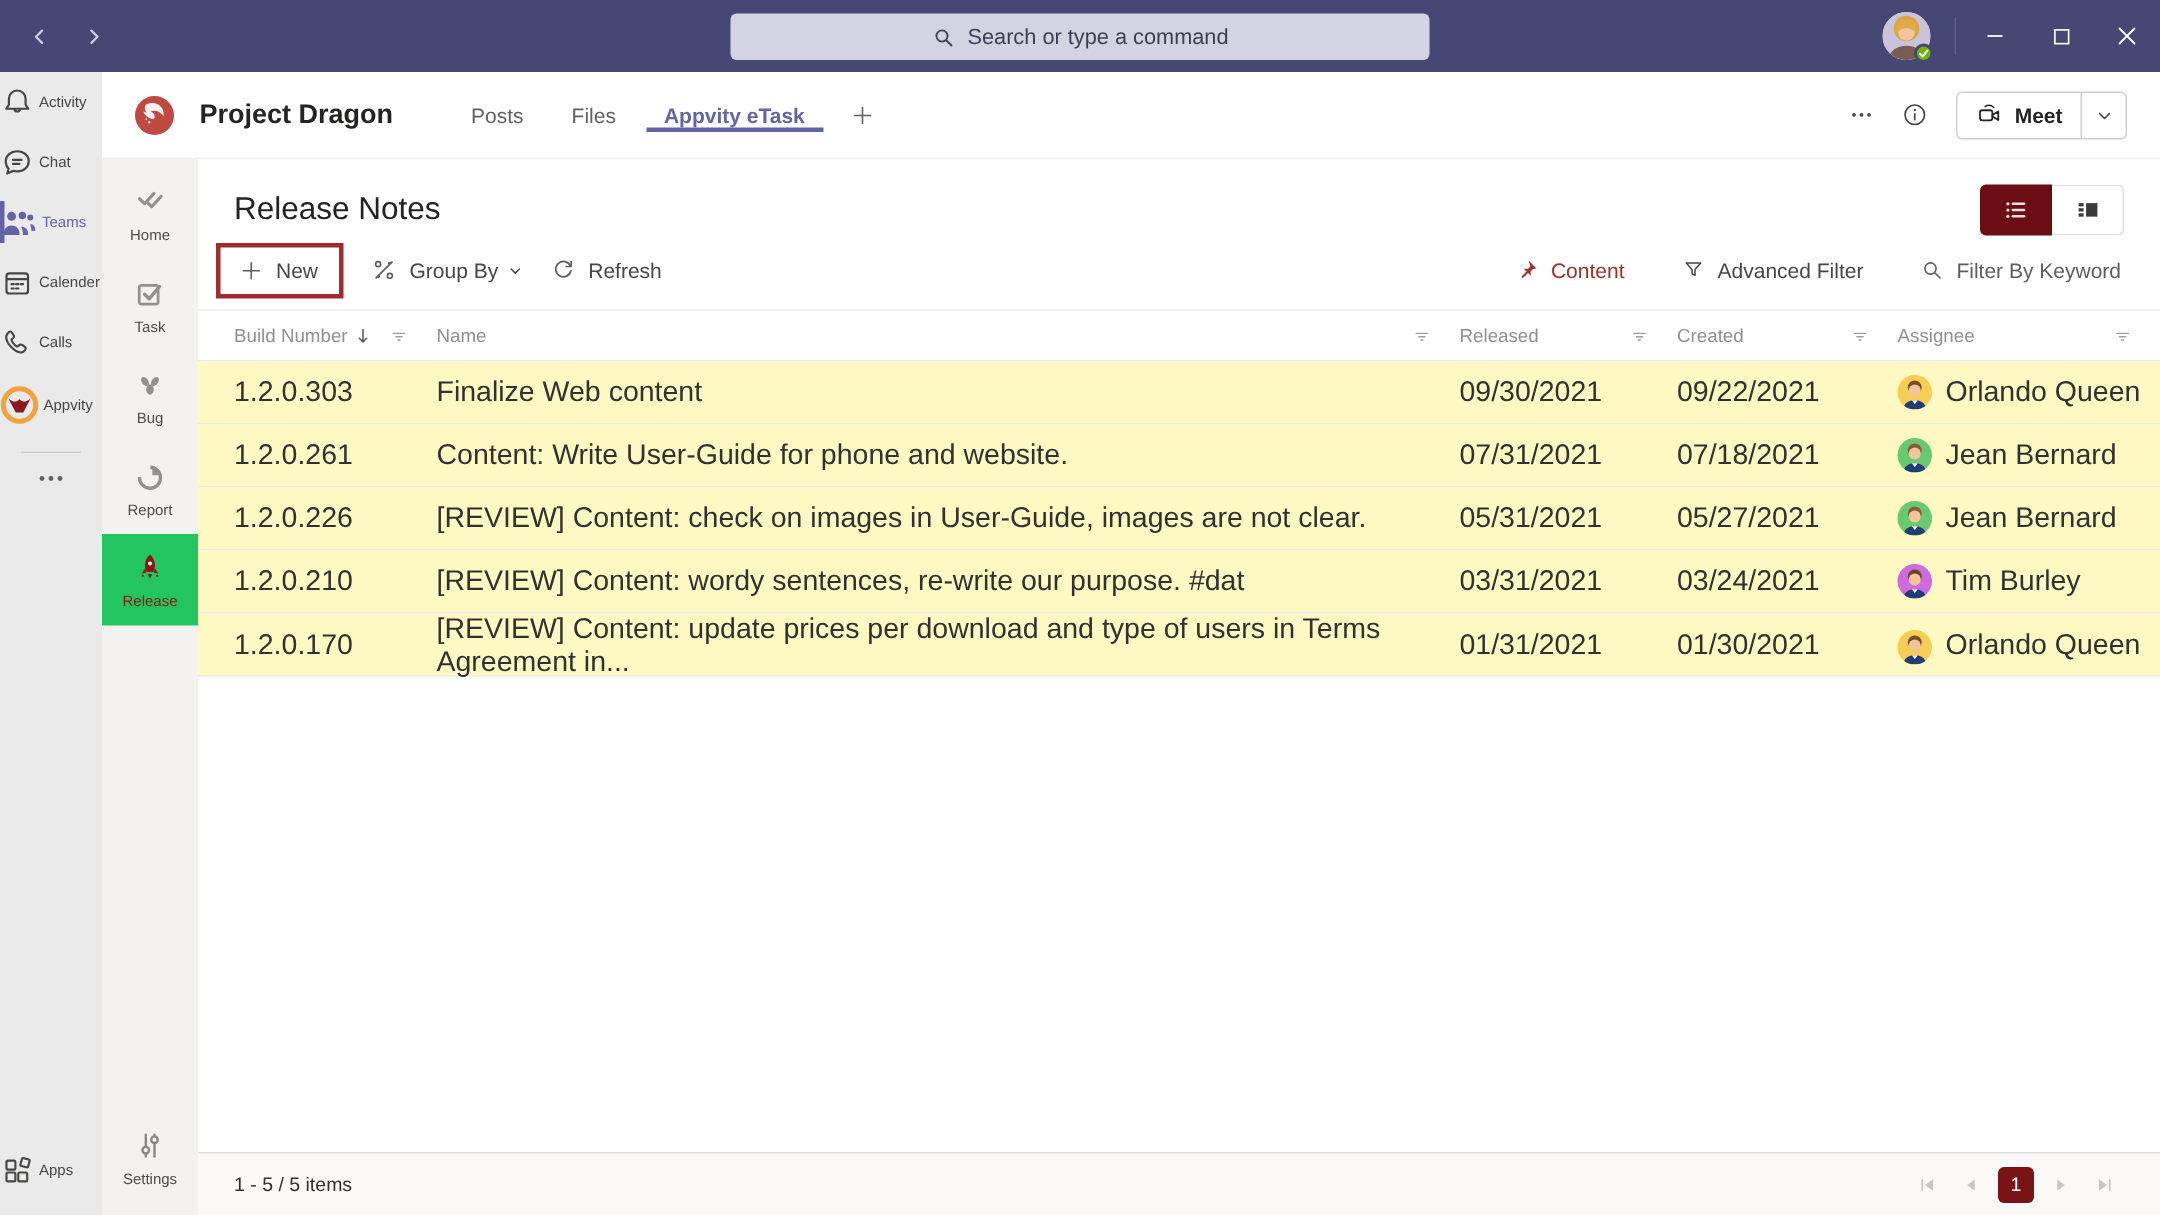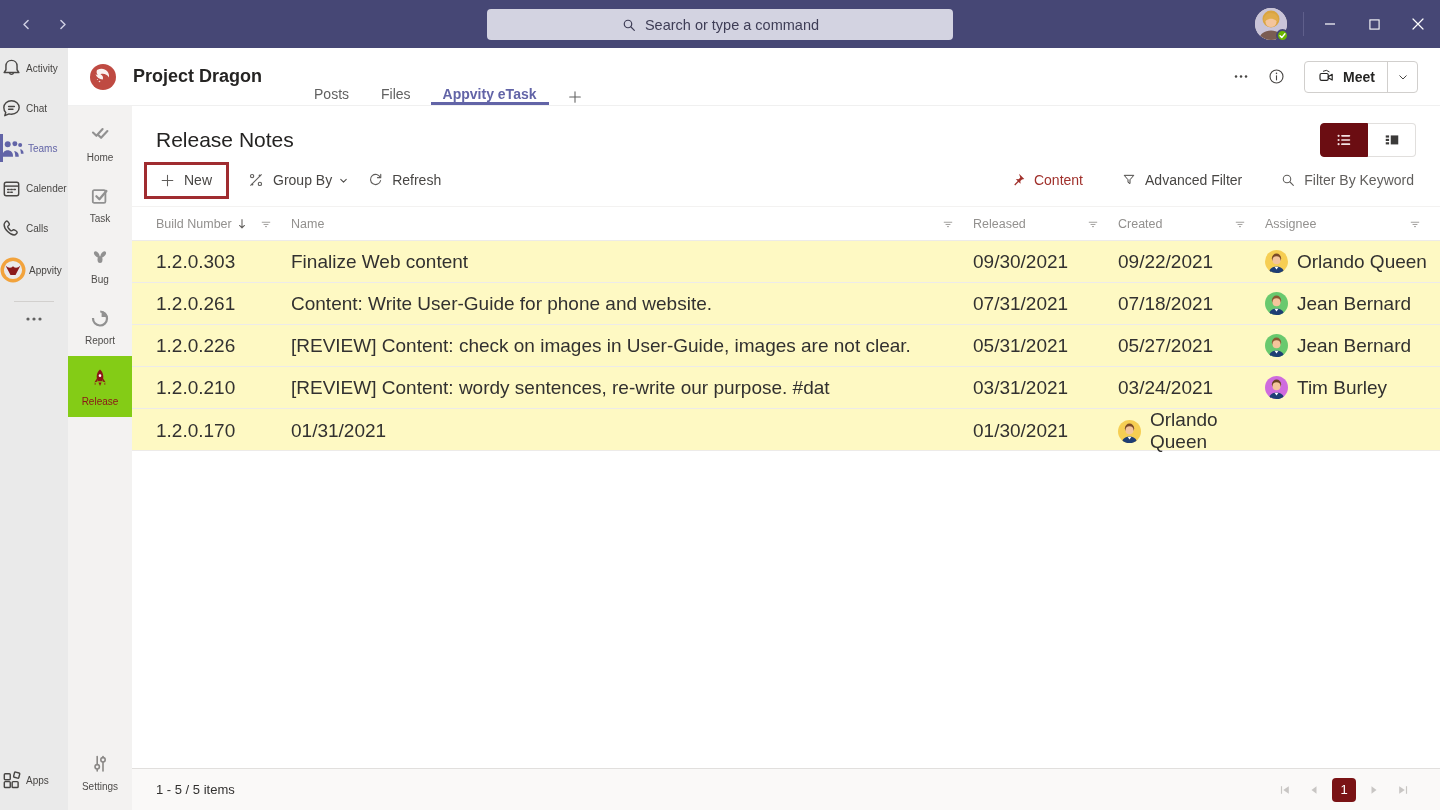--- a/index.html
+++ b/index.html
@@ -28,35 +28,35 @@
   .rail-item.active::before { content:""; position:absolute; left:0; top:6px; bottom:6px; width:3px; background:#6264a7; }
   .rail-sep { width:40px; height:1px; background:#d2d0ce; margin:10px 0 6px; }
   .rail-more { padding:8px 0; color:#616161; cursor:pointer; }
   .rail-spacer { flex:1; }
   .rail-bottom { margin-bottom:10px; }
 
   
   .channel-header { position:absolute; left:68px; top:48px; width:1372px; height:58px; background:#fff; display:flex; align-items:center; border-bottom:1px solid #f0f0f0; }
   .team-logo { width:30px; height:30px; margin-left:20px; border-radius:50%; overflow:hidden; flex:0 0 auto; }
   .team-name { font-size:18px; font-weight:700; color:#252423; margin-left:15px; margin-right:40px; white-space:nowrap; }
-  .tabs { display:flex; height:100%; align-items:flex-end; gap:8px; }
+  .tabs { display:flex; height:100%; align-items:center; gap:8px; }
   .tab { display:flex; align-items:center; padding:0 12px; font-size:14px; color:#616161; border-bottom:3px solid transparent; border-top:3px solid transparent; cursor:pointer; white-space:nowrap; }
   .tab.active { color:#6264a7; font-weight:700; border-bottom-color:#6264a7; }
   .tab-add { display:flex; align-items:center; padding:0 10px; color:#616161; cursor:pointer; }
   .ch-right { margin-left:auto; display:flex; align-items:center; gap:18px; padding-right:22px; }
   .icon-btn { color:#484644; cursor:pointer; display:flex; align-items:center; }
   .meet-btn { display:flex; align-items:stretch; height:32px; border:1px solid #d1cfcd; border-radius:4px; overflow:hidden; background:#fff; cursor:pointer; }
   .meet-main { display:flex; align-items:center; gap:7px; padding:0 12px; font-size:14px; font-weight:700; color:#252423; }
   .meet-split { width:30px; display:flex; align-items:center; justify-content:center; border-left:1px solid #d1cfcd; color:#484644; }
 
   
   .module-rail { position:absolute; left:68px; top:106px; width:64px; height:704px; background:#f3f2f1; display:flex; flex-direction:column; align-items:center; padding-top:6px; }
   .mod-item { width:64px; padding:11px 0 10px; display:flex; flex-direction:column; align-items:center; gap:5px; color:#8f8d8b; cursor:pointer; }
   .mod-item .lbl { font-size:10px; color:#4e4c4a; }
-  .mod-item.active { background:#84cc16; color:#8b1517; }
+  .mod-item.active { background:#22c55e; color:#8b1517; }
   .mod-item.active .lbl { color:#8b1517; }
   .mod-spacer { flex:1; }
   .mod-bottom { margin-bottom:8px; }
 
   
   .content { position:absolute; left:132px; top:106px; width:1308px; height:704px; background:#fff; }
   .page-title { position:absolute; left:24px; top:22px; font-size:21px; color:#242322; }
   .view-toggle { position:absolute; right:24px; top:17px; display:flex; height:34px; border-radius:4px; }
   .vt-btn { width:48px; display:flex; align-items:center; justify-content:center; cursor:pointer; }
   .vt-btn.active { background:#6b0d12; border:1px solid #6b0d12; border-radius:4px 0 0 4px; }
@@ -524,20 +524,21 @@
                 <path d="M3.8 23c.3-4.1 3.7-6.4 7.7-6.4s7.4 2.3 7.7 6.4z" fill="#1e3e75"></path>
                 <path d="M9.5 16.8h4l-2 2.6z" fill="#fff"></path>
               </svg>
           </div>
           <span>Tim Burley</span>
         </div>
       </div>
 
       <div class="row">
         <div class="cell-build">1.2.0.170</div>
+        <div>[REVIEW] Content: update prices per download and type of users in Terms Agreement in...</div>
         <div>01/31/2021</div>
         <div>01/30/2021</div>
         <div class="cell-assignee">
           <div class="avatar" style="background-color: rgb(246, 206, 83);">
             <svg width="23" height="23" viewBox="0 0 23 23">
                 <circle cx="11.5" cy="8.2" r="4.6" fill="#7a4a28"></circle>
                 <circle cx="11.5" cy="10.3" r="4" fill="#f4c59c"></circle>
                 <path d="M3.8 23c.3-4.1 3.7-6.4 7.7-6.4s7.4 2.3 7.7 6.4z" fill="#1e3e75"></path>
                 <path d="M9.5 16.8h4l-2 2.6z" fill="#fff"></path>
               </svg>

